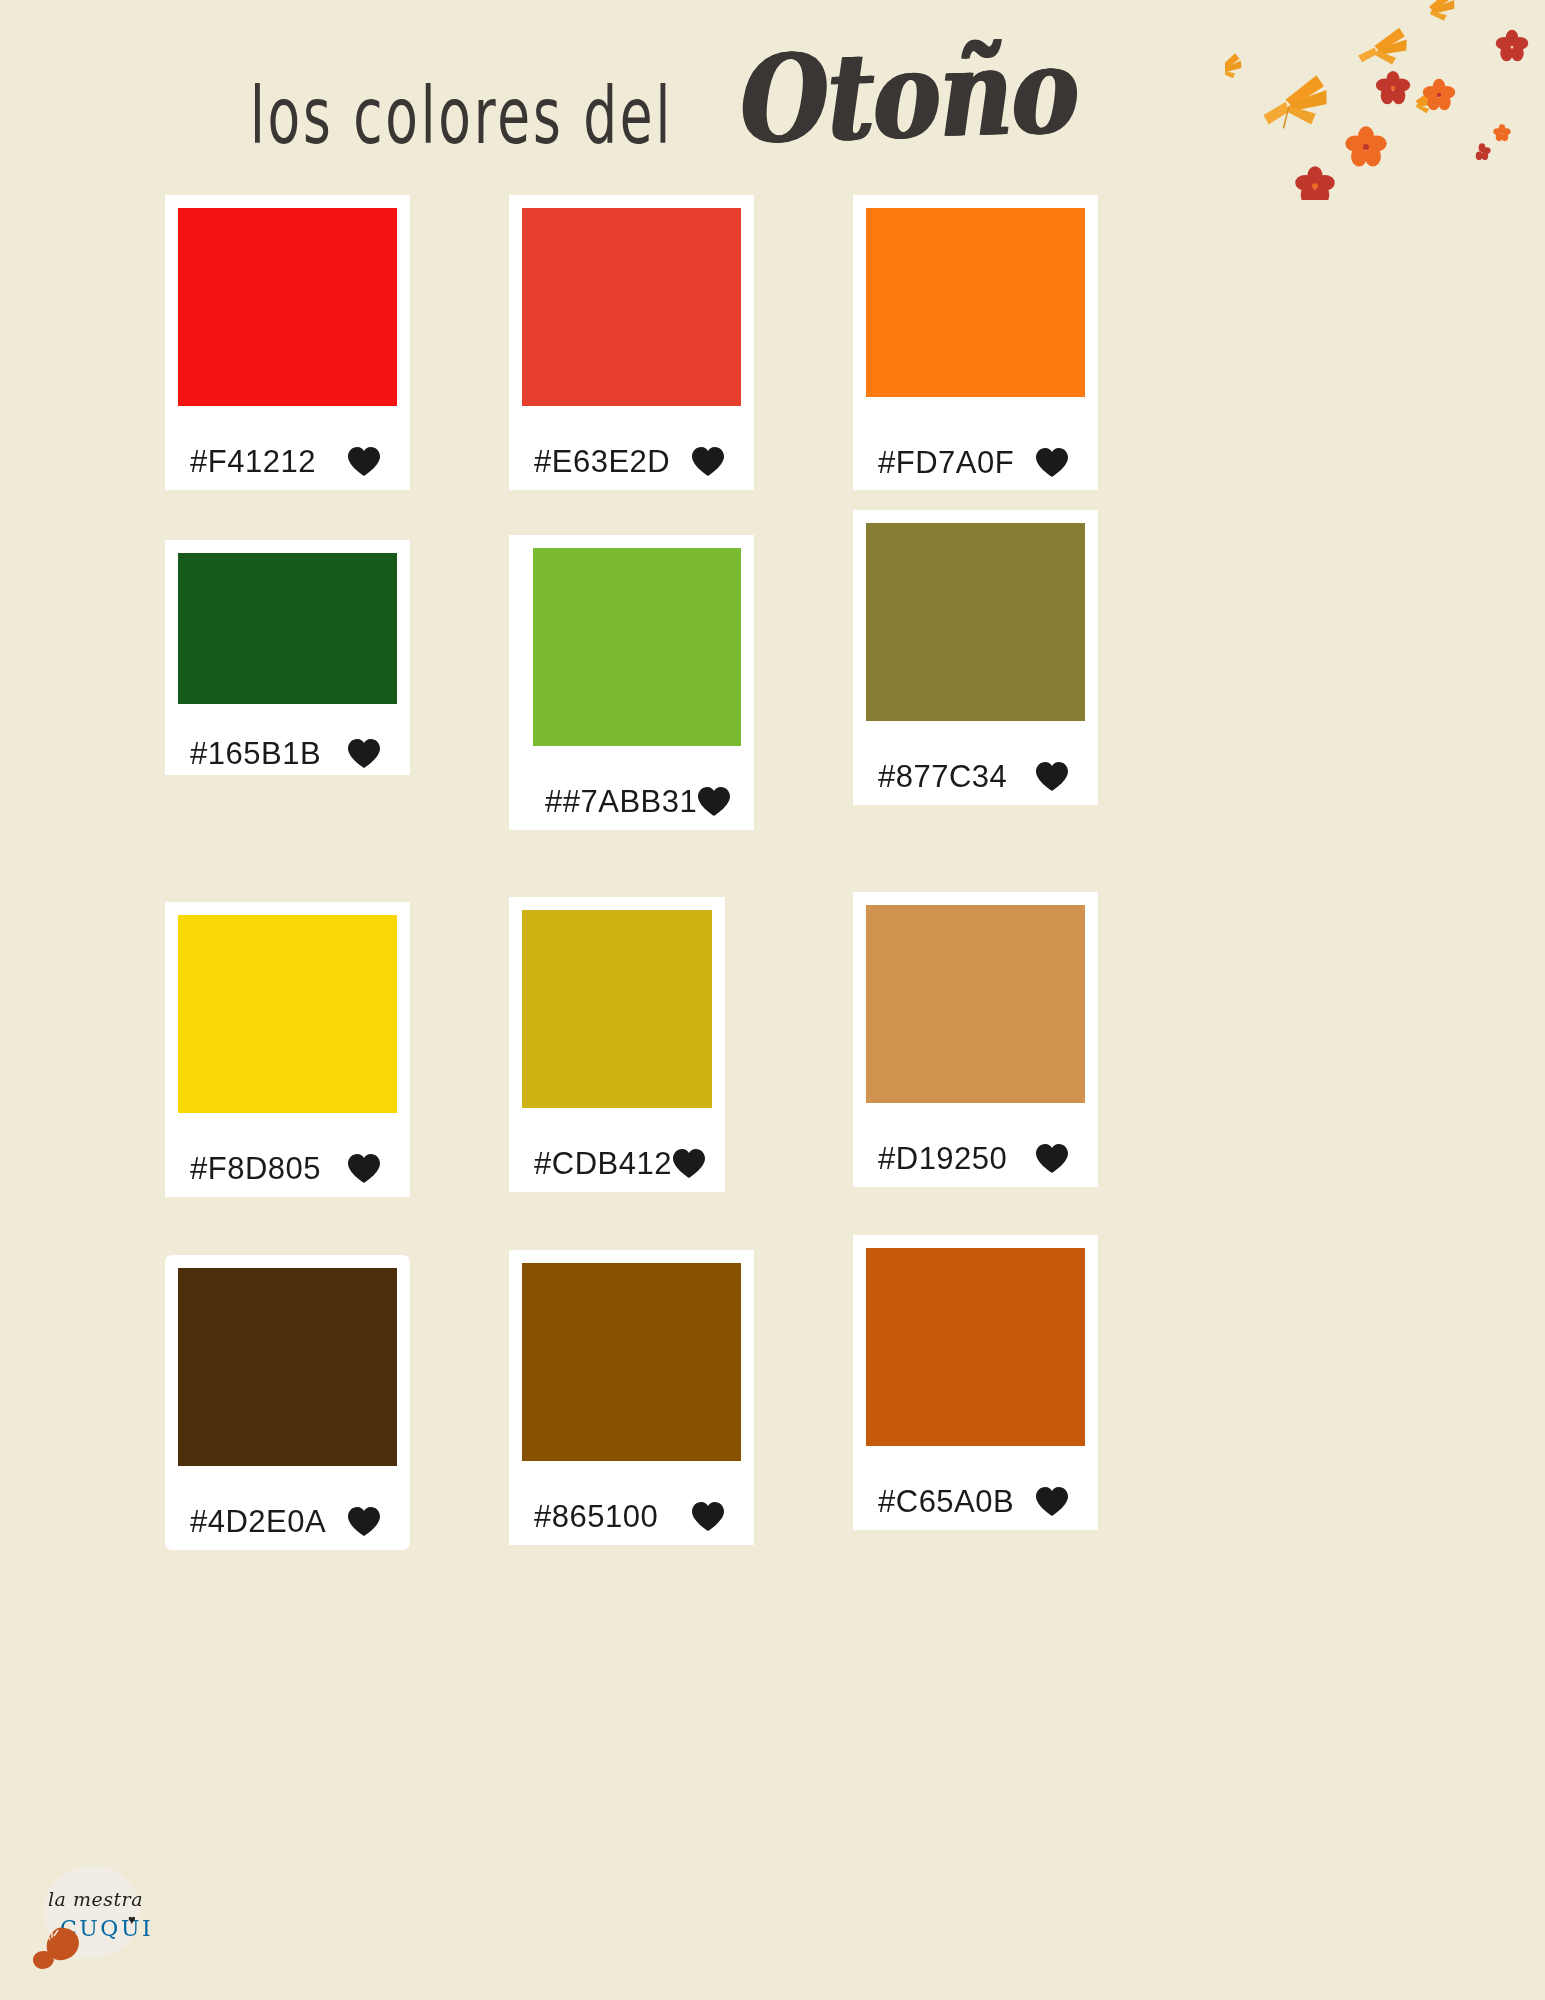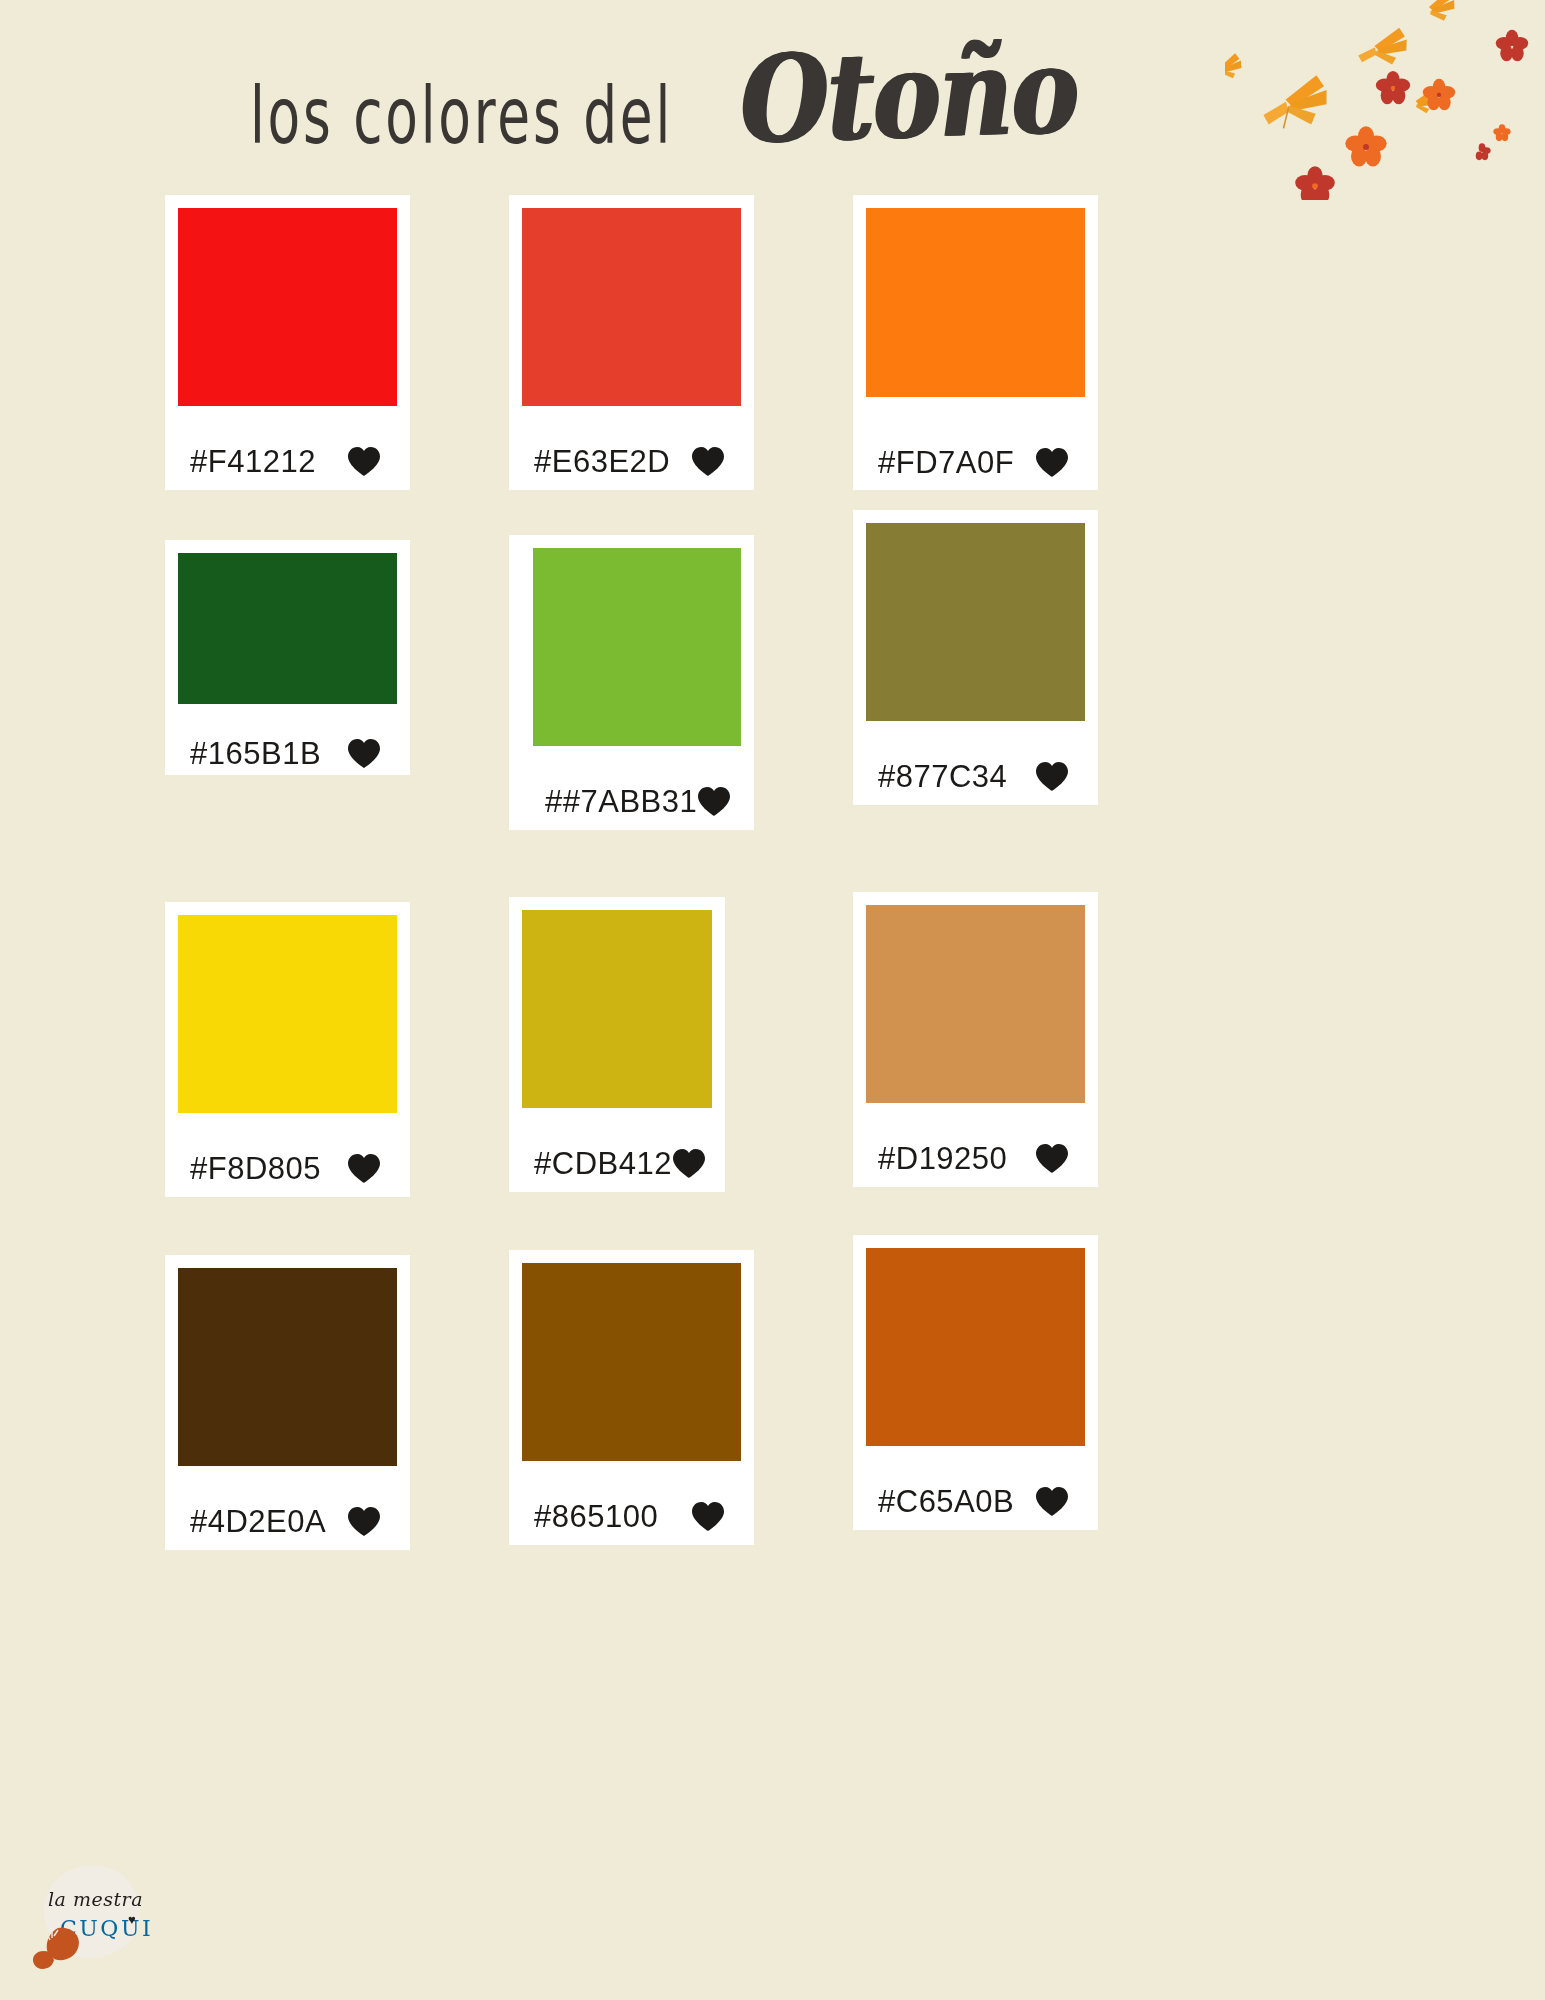--- a/index.html
+++ b/index.html
@@ -378,21 +378,21 @@
       <div class="swatch" style="background: rgb(209, 146, 80);"></div>
       <div class="card-label-row">
         <span class="hex-text">#D19250</span>
         <span style="display: flex;">
           <svg class="heart-icon" viewBox="0 0 34 32" xmlns="http://www.w3.org/2000/svg">
             <path d="M17 30 C17 30 1 20.2 1 10.6 C1 5.2 5.1 1 10.2 1 C13.5 1 15.9 2.9 17 5.1 C18.1 2.9 20.5 1 23.8 1 C28.9 1 33 5.2 33 10.6 C33 20.2 17 30 17 30 Z" fill="#1C1A18"></path>
           </svg>
         </span>
       </div>
     </div>
-    <div class="card" style="left: 165px; top: 1065px; width: 245px; height: 295px;">
+    <div class="card" style="left: 165px; top: 1065px; width: 245px; height: 295px; border-radius: 7px;">
       <div class="swatch" style="background: rgb(77, 46, 10);"></div>
       <div class="card-label-row">
         <span class="hex-text">#4D2E0A</span>
         <span style="display: flex;">
           <svg class="heart-icon" viewBox="0 0 34 32" xmlns="http://www.w3.org/2000/svg">
             <path d="M17 30 C17 30 1 20.2 1 10.6 C1 5.2 5.1 1 10.2 1 C13.5 1 15.9 2.9 17 5.1 C18.1 2.9 20.5 1 23.8 1 C28.9 1 33 5.2 33 10.6 C33 20.2 17 30 17 30 Z" fill="#1C1A18"></path>
           </svg>
         </span>
       </div>
     </div>

